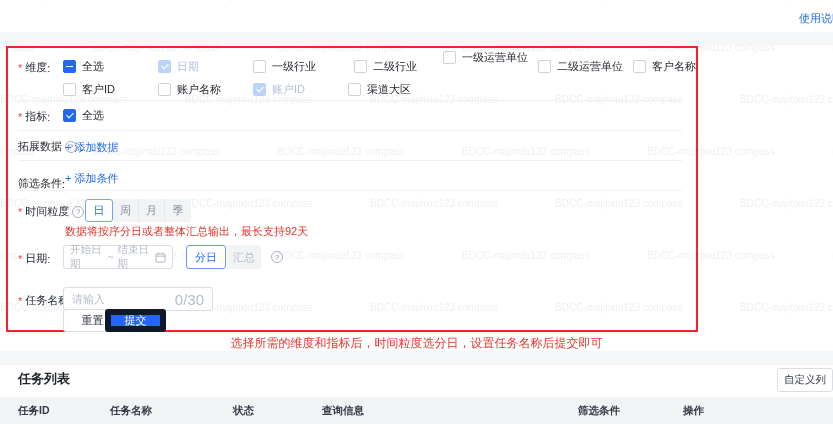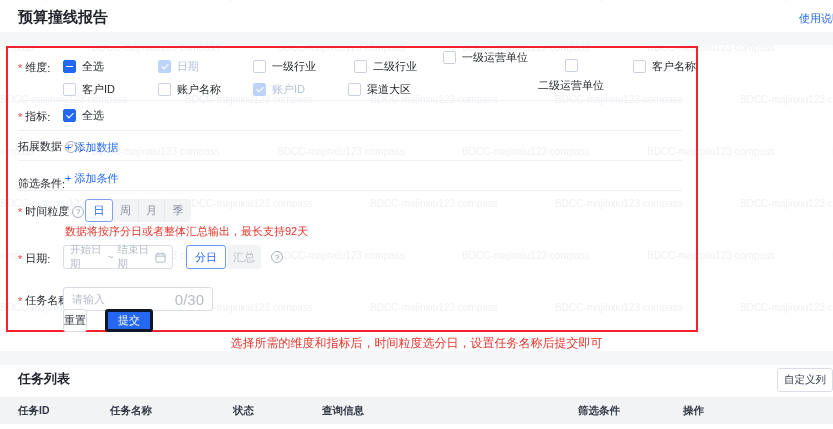--- a/index.html
+++ b/index.html
@@ -42,22 +42,22 @@
       border-radius:3px;background:#fff;box-sizing:border-box;padding:0 6px;font-size:10.5px;color:#b6bcc6;cursor:text;}
   .mode-btn{position:absolute;display:flex;align-items:center;justify-content:center;height:24px;font-size:11px;
       box-sizing:border-box;cursor:pointer;}
   .mode-btn.on{width:40px;border:1px solid #6d95f4;color:#2468f2;background:#fff;border-radius:3px;}
   .mode-btn.off{width:34px;background:#f2f3f5;color:#b6bcc6;border-radius:0 3px 3px 0;}
   .text-input{position:absolute;display:flex;align-items:center;width:150px;height:24px;border:1px solid #d9dee6;
       border-radius:3px;background:#fff;box-sizing:border-box;padding:0 8px;font-size:11px;color:#b6bcc6;cursor:text;}
   .counter{margin-left:auto;font-size:15px;color:#b6bcc6;}
   .btn{position:absolute;display:flex;align-items:center;justify-content:center;height:23px;font-size:11px;border-radius:3px;
       box-sizing:border-box;cursor:pointer;}
-  .btn.ghost{width:24px;border:1px solid #d9dee6;background:#fff;color:#343a45;}
-  .btn.primary{width:48px;background:#2468f2;color:#fff;border:3px solid #0f172a;}
+  .btn.ghost{width:59px;border:1px solid #d9dee6;background:#fff;color:#343a45;}
+  .btn.primary{width:61px;background:#2468f2;color:#fff;border:6px solid #0f172a;}
   .tip{position:absolute;left:0;top:335px;width:833px;text-align:center;font-size:12px;color:#e5342b;}
   .tl-title{position:absolute;left:18px;top:370px;font-size:13px;font-weight:bold;color:#1f2329;}
   .custom-btn{position:absolute;left:777px;top:368px;width:54px;height:22px;border:1px solid #d9dee6;border-radius:3px;
       display:flex;align-items:center;justify-content:center;font-size:10.5px;color:#343a45;background:#fff;cursor:pointer;}
   .thead{position:absolute;left:0;top:397px;width:833px;height:27px;background:#f2f3f5;}
   .th{position:absolute;top:0;height:27px;display:flex;align-items:center;font-size:10.5px;font-weight:bold;color:#333a46;}
   .cal-icon{margin-left:auto;flex:0 0 auto;display:inline-flex;}
 </style>
 </head>
 <body>
@@ -110,21 +110,20 @@
       <span class="wm" style="left: 832px; top: 354px;">BDCC-majinxiu123 compass</span>
       <span class="wm" style="left: 0px; top: 406px;">BDCC-majinxiu123 compass</span>
       <span class="wm" style="left: 185px; top: 406px;">BDCC-majinxiu123 compass</span>
       <span class="wm" style="left: 370px; top: 406px;">BDCC-majinxiu123 compass</span>
       <span class="wm" style="left: 555px; top: 406px;">BDCC-majinxiu123 compass</span>
       <span class="wm" style="left: 740px; top: 406px;">BDCC-majinxiu123 compass</span>
     </div>
 
   <div class="layer">
 
-    <div class="page-title">预算撞线报告</div>
     <a class="help-link">使用说明</a>
     <div class="band" style="top:32px;height:13px;"></div>
 
     <div class="form-card"></div>
 
     <div class="row-label" style="top:60px;">
       <span class="req">*</span>
       <span>维度</span>
         <span>:</span>
     </div>
@@ -141,21 +140,21 @@
       <span class="cb-label">一级行业</span>
     </label>
     <label class="cb" style="left:348px;top:59px;margin-left:6px;">
       <span class="box"></span>
       <span class="cb-label">二级行业</span>
     </label>
     <label class="cb" style="left:443px;top:50px;">
       <span class="box"></span>
       <span class="cb-label">一级运营单位</span>
     </label>
-    <label class="cb" style="left:538px;top:59px;flex-direction:column;">
+    <label class="cb" style="left:538px;top:59px;">
       <span class="box"></span>
       <span class="cb-label">二级运营单位</span>
     </label>
     <label class="cb" style="left:633px;top:59px;">
       <span class="box"></span>
       <span class="cb-label">客户名称</span>
     </label>
     <label class="cb" style="left:63px;top:82px;">
       <span class="box"></span>
       <span class="cb-label">客户ID</span>

